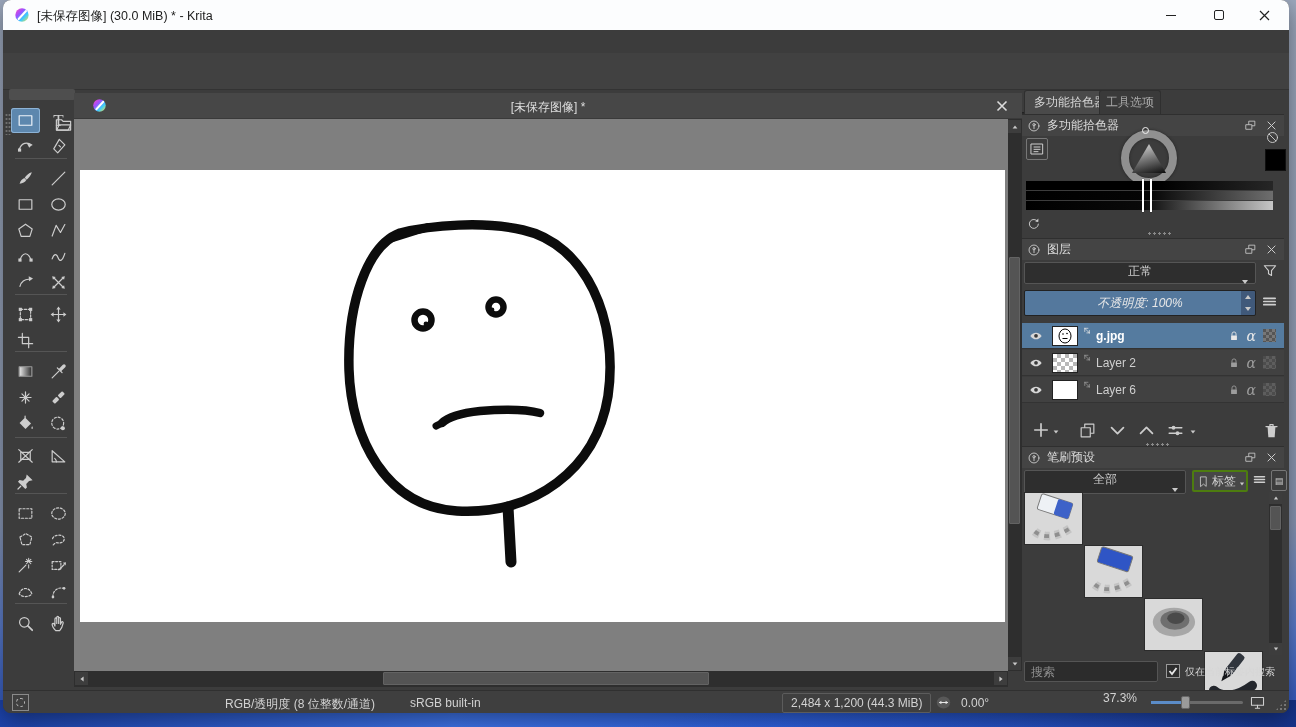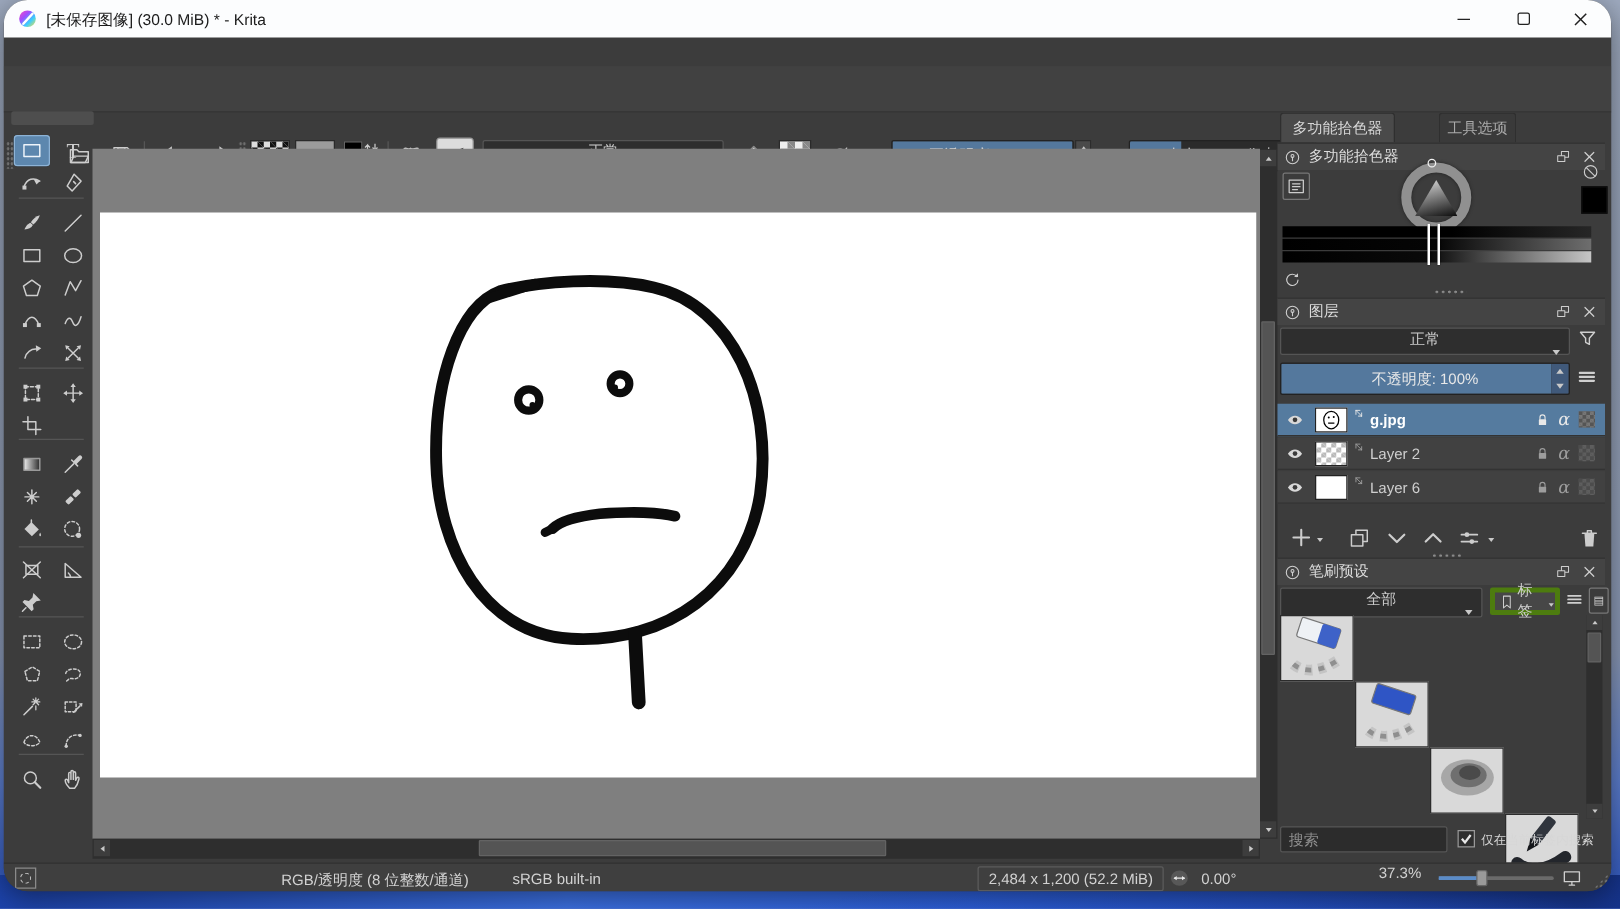--- a/index.html
+++ b/index.html
@@ -13,21 +13,21 @@
   .desktop-swirl {
     left:0; top:700px; width:1296px; height:27px;
     background:
       radial-gradient(ellipse 420px 90px at 620px 80px, rgba(160,200,255,.85), rgba(160,200,255,0) 60%),
       radial-gradient(ellipse 500px 120px at 300px 110px, rgba(90,140,245,.9), rgba(90,140,245,0) 65%),
       radial-gradient(ellipse 600px 140px at 950px 90px, rgba(40,90,220,.95), rgba(40,90,220,0) 70%),
       linear-gradient(90deg,#1d44ad,#3e74ea 35%,#2f63e0 60%,#16348c 100%);
   }
   .window {
     left:3px; top:0; width:1286px; height:713px;
-    background:#3c3c3c; border-radius:19px; overflow:hidden;
+    background:#3c3c3c; border-radius:8px; overflow:hidden;
     box-shadow:0 6px 24px rgba(0,0,0,.45);
   }
   
   .titlebar { left:0; top:0; width:100%; height:30px; background:#fcfdfe; color:#1c1c1c; }
   .titlebar .title { left:34px; top:8px; font-size:12.5px; }
   .winctl { top:0; width:45px; height:30px; display:flex; align-items:center; justify-content:center; }
   .glyph-min { width:10px; height:1px; background:#222; }
   .glyph-max { width:10px; height:10px; border:1.2px solid #222; border-radius:2px; }
   
   .menubar { left:0; top:30px; width:100%; height:23px; background:#414141; border-bottom:1px solid #353535;
@@ -35,21 +35,21 @@
   .menu-item { color:#e4e4e4; font-size:12.5px; padding:0 10px; height:23px; line-height:23px; }
   
   .toolbar { left:0; top:53px; width:100%; height:37px; background:#414141; border-bottom:1px solid #333; }
   .tbtn { top:57px; height:28px; display:flex; align-items:center; justify-content:center; border-radius:3px; }
   .grip-v { top:60px; width:6px; height:22px;
             background-image:radial-gradient(circle,#6f6f6f 1px,transparent 1.2px);
             background-size:3px 4px; }
   .sep-v { top:60px; width:1px; height:22px; background:#565656; }
   .chip { top:59px; width:32px; height:24px; border:1px solid #2a2a2a; }
   .slider { top:59px; height:25px; background:#2b2b2b; border:1px solid #222; border-radius:2px;
-            color:#e8e8e8; font-size:12px; overflow:hidden; }
+            color:#e8e8e8; font-size:12px; overflow:hidden;font-style:italic; }
   .slider .fill { position:absolute; left:0; top:0; bottom:0; background:#54789d; }
   .slider .lab { position:absolute; width:100%; text-align:center; line-height:23px; }
   .spin { top:59px; width:13px; height:25px; background:#4a4a4a; border:1px solid #2c2c2c; display:flex;
           flex-direction:column; align-items:center; justify-content:space-around; }
   .tri-u { width:0; height:0; border-left:3.5px solid transparent; border-right:3.5px solid transparent; border-bottom:4px solid #c9c9c9; }
   .tri-d { width:0; height:0; border-left:3.5px solid transparent; border-right:3.5px solid transparent; border-top:4px solid #c9c9c9; }
   .dd { top:68px; width:8px; height:6px; }
   .select-box { background:#2e2e2e; border:1px solid #555; border-radius:2px; color:#cbcbcb; font-size:12px;
                 display:flex; align-items:center; padding:0 7px;flex-direction:column; }
   .select-box .arrow { margin-left:auto; }
@@ -755,20 +755,38 @@
         </svg>
       </div>
       <div class="abs tool-sep" style="top: 158px;"></div>
       <div class="abs tool-sep" style="top: 294px;"></div>
       <div class="abs tool-sep" style="top: 351px;"></div>
       <div class="abs tool-sep" style="top: 437px;"></div>
       <div class="abs tool-sep" style="top: 493px;"></div>
       <div class="abs tool-sep" style="top: 603px;"></div>
     </div>
 
+  <div class="abs subtitle">
+    <span class="abs" id="doc-logo" style="left:18px;top:5px"><svg width="15" height="15" viewBox="0 0 24 24">
+          <defs>
+            <linearGradient id="kl" x1="0" y1="0" x2="1" y2="1">
+              <stop offset="0" stop-color="#ff49c1"></stop>
+              <stop offset=".35" stop-color="#9e4fff"></stop>
+              <stop offset=".65" stop-color="#39cdff"></stop>
+              <stop offset="1" stop-color="#ffe13a"></stop>
+            </linearGradient>
+          </defs>
+          <circle cx="12" cy="12" r="10" fill="url(#kl)"></circle>
+          <path d="M7 18L18 6" stroke="#fff" stroke-width="3" stroke-linecap="round"></path>
+        </svg></span>
+    <span class="abs txt" style="left:0;width:100%;text-align:center;top:6px">[未保存图像] *</span>
+    <svg class="abs" style="right:14px;top:7px" width="12" height="12" viewBox="0 0 12 12">
+        <path d="M1.5 1.5l9 9M10.5 1.5l-9 9" stroke="#dcdcdc" stroke-width="1.6"></path>
+      </svg>
+  </div>
 
   <div class="abs viewport">
     <div class="abs canvas-white">
       <svg width="925" height="452" viewBox="0 0 925 452">
         <g fill="none" stroke="#0c0c0c" stroke-linecap="round">
           <path d="M320 63 C288 75 267 132 269 200 C271 268 306 337 377 341 C454 345 516 300 528 226 C539 150 506 74 443 60 C404 51 351 55 320 63 Z" stroke-width="9.5"></path>
           <path d="M313 68 L348 57" stroke-width="8"></path>
           <circle cx="343" cy="150" r="8.5" stroke-width="6.5"></circle>
           <circle cx="346" cy="154" r="2.4" fill="#0c0c0c" stroke="none"></circle>
           <circle cx="416" cy="137" r="7.5" stroke-width="6.5"></circle>
@@ -794,21 +812,21 @@
     <div class="sbar-arrow abs" style="left:1px;top:1px">
         <span class="tri-u" style="transform:rotate(-90deg) scale(.8)"></span>
       </div>
     <div class="sbar-thumb abs" style="left:309px;top:1px;width:326px;height:13px"></div>
     <div class="sbar-arrow abs" style="right:1px;top:1px">
         <span class="tri-u" style="transform:rotate(90deg) scale(.8)"></span>
       </div>
   </div>
 
   <div class="abs docker-tab on" style="left:1021px;width:92px">多功能拾色器</div>
-  <div class="abs docker-tab off" style="left:1148px;width:62px">工具选项</div>
+  <div class="abs docker-tab off" style="left:1096px;width:62px">工具选项</div>
 
   <div class="abs docker-head" style="left:1019px;top:114px;width:262px">
     <span class="icon" id="cd-lock" style="margin-left:5px">
         <svg width="14" height="14" viewBox="0 0 24 24" fill="none" stroke="#cfcfcf" stroke-width="1.5" stroke-linecap="round" stroke-linejoin="round">
           <defs>
             <linearGradient id="grd" x1="0" y1="0" x2="1" y2="0">
               <stop offset="0" stop-color="#ededed"></stop>
               <stop offset="1" stop-color="#2c2c2c"></stop>
             </linearGradient>
           </defs>
@@ -1204,21 +1222,21 @@
             </linearGradient>
           </defs>
           <path d="M5.5 5.5l13 13M18.5 5.5l-13 13" stroke-width="1.8"></path>
         </svg>
       </span>
   </div>
   <div class="abs select-box" style="left:1021px;top:470px;width:162px;height:24px">
     <span>全部</span>
     <span class="arrow tri-d"></span>
   </div>
-  <div class="abs" style="left:1189px;top:470px;width:56px;height:22px;display:flex;align-items:center;background:#474747;border:4px solid #4d7c0f;border-radius:2px;color:#cfcfcf;font-size:12px">
+  <div class="abs" style="left:1189px;top:470px;width:56px;height:22px;display:flex;align-items:center;background:#474747;border:2px solid #4d7c0f;border-radius:2px;color:#cfcfcf;font-size:12px">
     <span class="icon" id="tag-bm" style="margin-left:3px">
         <svg width="13" height="13" viewBox="0 0 24 24" fill="none" stroke="#cfcfcf" stroke-width="1.5" stroke-linecap="round" stroke-linejoin="round">
           <defs>
             <linearGradient id="grd" x1="0" y1="0" x2="1" y2="0">
               <stop offset="0" stop-color="#ededed"></stop>
               <stop offset="1" stop-color="#2c2c2c"></stop>
             </linearGradient>
           </defs>
           <path d="M7 3.5h10V21l-5-4.2L7 21z"></path>
         </svg>
@@ -1283,21 +1301,21 @@
       </svg>
   </div>
   <span class="abs txt" style="left:1182px;top:665px;font-size:10px;color:#d6d6d6">仅在当前标签内搜索</span>
 
   <div class="abs statusbar">
     <span class="abs" style="left:9px;top:3px;width:17px;height:17px;border:1px solid #8a8a8a;display:flex;align-items:center;justify-content:center">
         <span style="width:9px;height:9px;border:1px dashed #bbb;border-radius:50%"></span>
       </span>
     <span class="abs txt" style="left:222px;top:5px">RGB/透明度 (8 位整数/通道)</span>
     <span class="abs txt" style="left:407px;top:5px">sRGB built-in</span>
-    <span class="abs txt" style="left:779px;top:2px;padding:2px 8px;border:1px solid #5c5c5c;border-radius:2px">2,484 x 1,200 (52.2 MiB)</span>
+    <span class="abs txt" style="left:779px;top:2px;padding:2px 8px;border:1px solid #5c5c5c;border-radius:2px">2,484 x 1,200 (44.3 MiB)</span>
     <span class="abs icon" id="rot-icon" style="left:932px;top:3px">
         <svg width="17" height="17" viewBox="0 0 24 24" fill="none" stroke="#cfcfcf" stroke-width="1.5" stroke-linecap="round" stroke-linejoin="round">
           <defs>
             <linearGradient id="grd" x1="0" y1="0" x2="1" y2="0">
               <stop offset="0" stop-color="#ededed"></stop>
               <stop offset="1" stop-color="#2c2c2c"></stop>
             </linearGradient>
           </defs>
           <ellipse cx="12" cy="12" rx="9.5" ry="8.5" fill="#585858" stroke="none"></ellipse>
           <path d="M6.5 12h11" stroke="#e8e8e8"></path>

